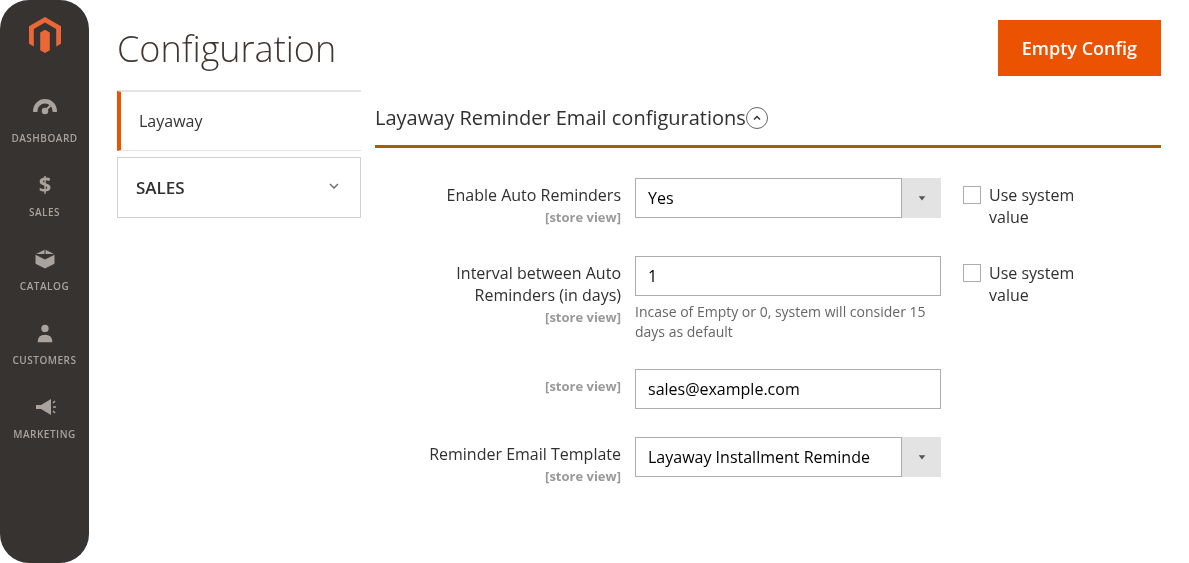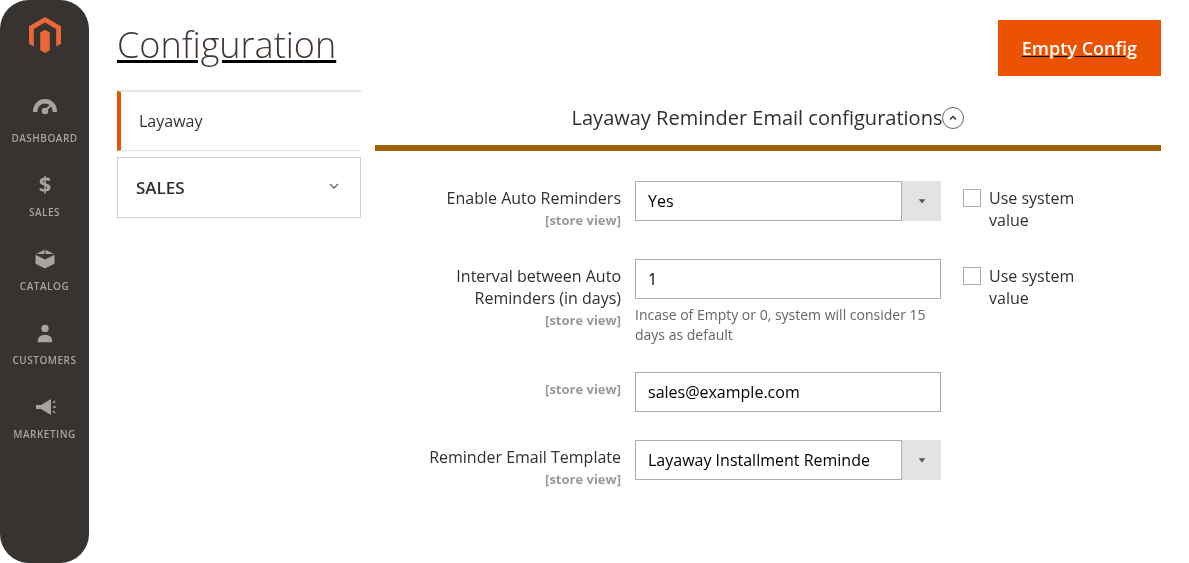--- a/index.html
+++ b/index.html
@@ -9,37 +9,37 @@
 .sidebar { width: 89px; background: #373330; display: flex; flex-direction: column; align-items: center; padding-top: 15px; flex-shrink: 0; border-radius: 29px; }
 .logo { width: 40px; height: 40px; margin-bottom: 28px; }
 .sidebar-item { display: flex; flex-direction: column; align-items: center; width: 100%; padding: 14px 0 12px 0; cursor: pointer; }
 .sidebar-item.active { background: #524d49; }
 .sidebar-icon { width: 28px; height: 28px; display: flex; align-items: center; justify-content: center; }
 .sidebar-label { color: #aaa29c; font-size: 10px; letter-spacing: 0.5px; margin-top: 6px; font-weight: 600; }
 .sidebar-item.active .sidebar-label { color: #fff; }
 
 
 .main { flex: 1; background: #fff; position: relative; }
-.page-header { display: flex; align-items: flex-start; justify-content: space-between; padding: 20px 28px 0 28px; text-decoration: underline; }
+.page-header { display: flex; align-items: center; justify-content: space-between; padding: 20px 28px 0 28px; }
 .page-title { font-size: 36px; font-weight: 300; color: #41362f; }
 .save-btn { background: #eb5202; color: #fff; border: none; padding: 16px 24px; font-size: 18px; font-weight: 600; cursor: pointer; }
 
 .content-area { display: flex; padding: 0 28px; margin-top: 14px; }
 
 
 .config-nav { width: 244px; flex-shrink: 0; }
 .nav-tab { border-top: 1px solid #e3e3e3; }
 .nav-tab-sub { background: #fff; border-left: 4px solid #eb5202; border-bottom: 1px solid #e3e3e3; border-top: 1px solid #e3e3e3; padding: 18px 0 18px 18px; font-size: 16px; color: #333; cursor: pointer; }
 .nav-tab-header { background: #fff; border: 1px solid #d1d1d1; padding: 18px 18px; margin-top: 6px; display: flex; justify-content: space-between; align-items: center; cursor: pointer; }
 .nav-tab-header span.label { font-weight: 600; font-size: 17px; color: #303030; }
 .chevron { width: 16px; height: 16px; }
 
 
 .section { flex: 1; margin-left: 14px; padding-top: 0; }
-.section-header { display: flex; justify-content: center; align-items: center; padding: 14px 0; border-bottom: 6px solid #a16207; margin-bottom: 30px; }
+.section-header { display: flex; justify-content: flex-start; align-items: center; padding: 14px 0; border-bottom: 3px solid #a16207; margin-bottom: 30px; }
 .section-title { font-size: 20px; color: #303030; font-weight: 400; }
 .collapse-icon { width: 22px; height: 22px; border: 1px solid #666; border-radius: 50%; display: flex; align-items: center; justify-content: center; cursor: pointer; }
 
 
 .form-row { display: flex; margin-bottom: 28px; align-items: flex-start; }
 .form-label-col { width: 260px; text-align: right; padding-right: 14px; padding-top: 6px; }
 .form-label { font-size: 16px; color: #303030; display: block; }
 .form-scope { font-size: 13px; color: #999; display: block; margin-top: 2px; font-weight: bold; }
 .form-input-col { width: 306px; }
 .form-select { width: 100%; height: 40px; border: 1px solid #adadad; font-size: 16px; padding: 0 12px; background: #fff; appearance: none; position: relative; }

